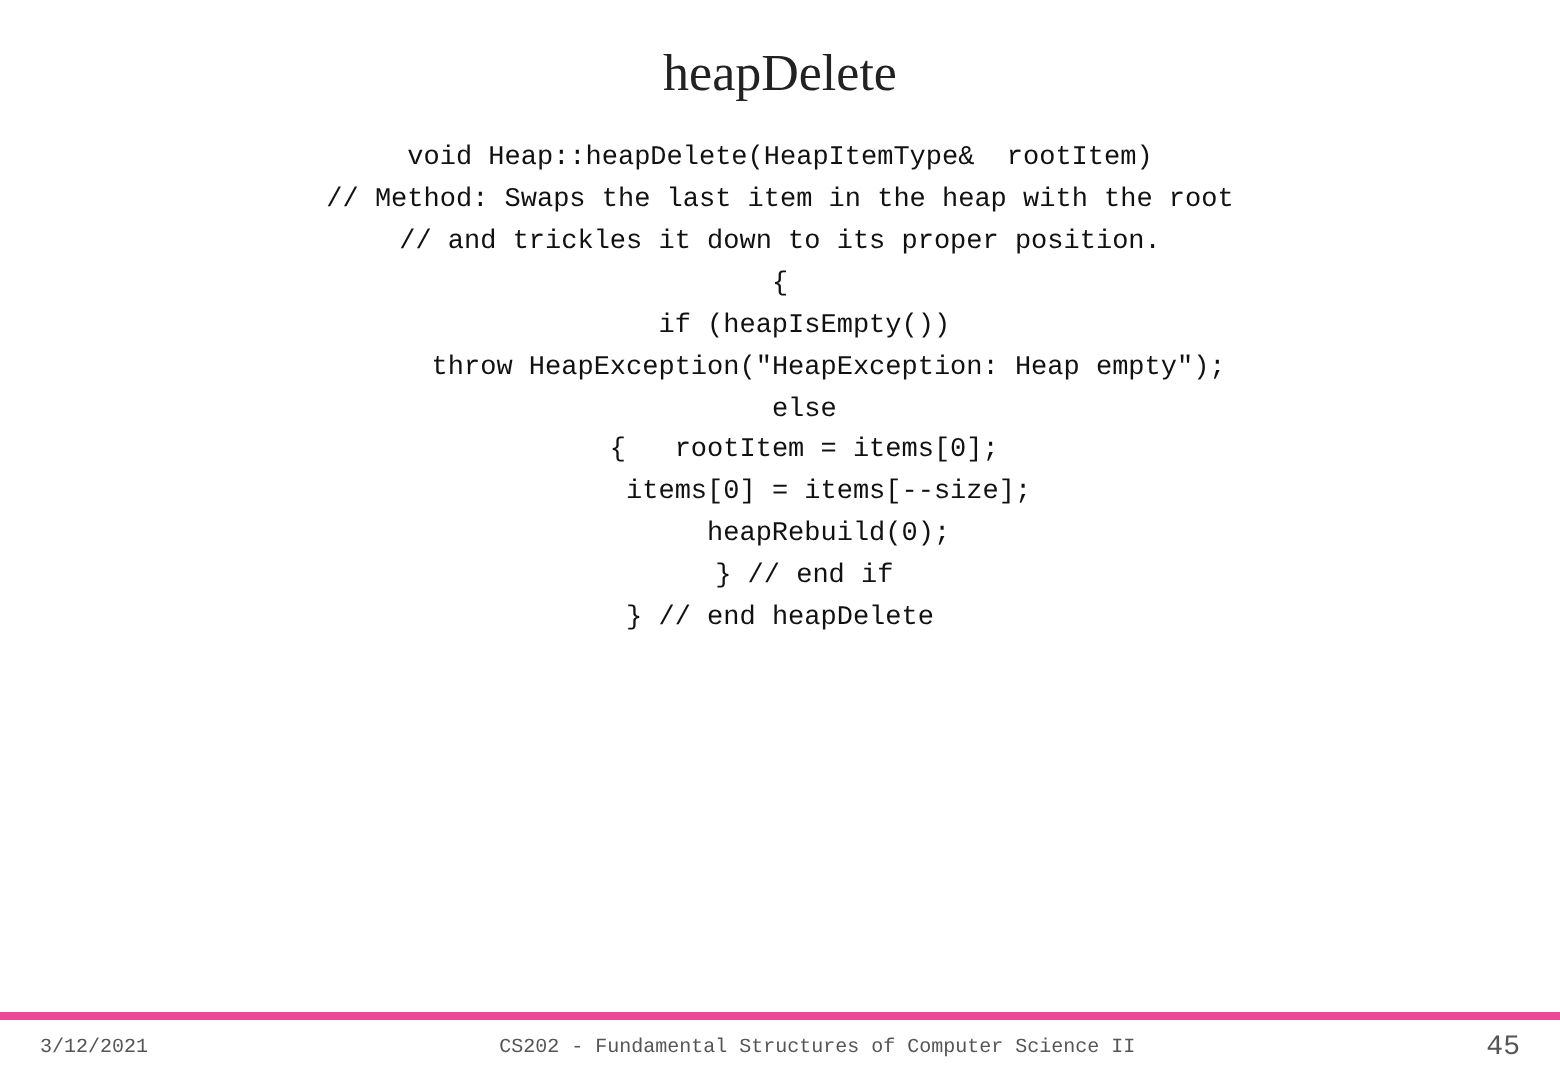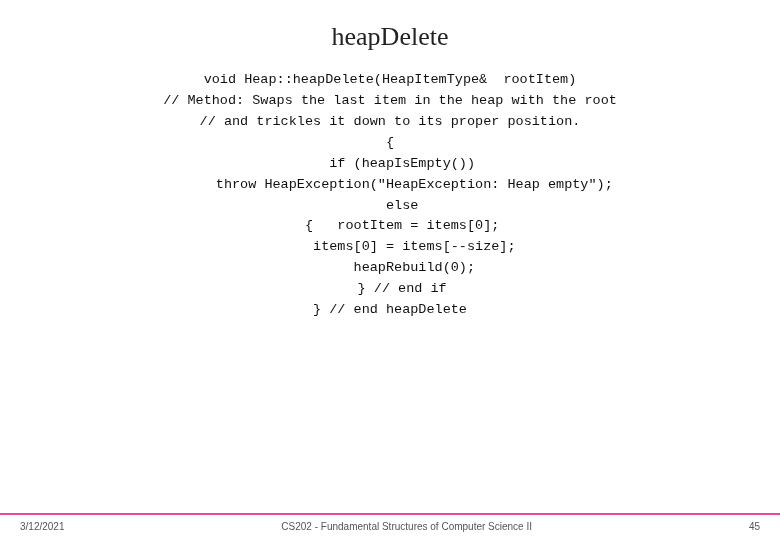--- a/index.html
+++ b/index.html
@@ -47,39 +47,39 @@
       line-height: 1.55;
       color: #111111;
       white-space: pre;
     }
 
     .slide-footer {
       display: flex;
       justify-content: space-between;
       align-items: center;
       padding: 6px 20px 8px 20px;
-      border-top: 2px solid #ec4899;
+      border-top: 4px solid #ec4899;
       font-size: 10px;
       color: #555555;
-      font-family: Liberation Sans, sans-serif;
+      font-family: Liberation Mono, monospace;
     }
 
     .footer-date {
       font-size: 10px;
       color: #555555;
     }
 
     .footer-center {
       font-size: 10px;
       color: #555555;
       text-align: left;
     }
 
     .footer-page {
-      font-size: 10px;
+      font-size: 14px;
       color: #555555;
     }
   </style>
 </head>
 <body>
 
 <div class="slide-container">
   <div class="slide-title">heapDelete</div>
 
   <div class="slide-content">

